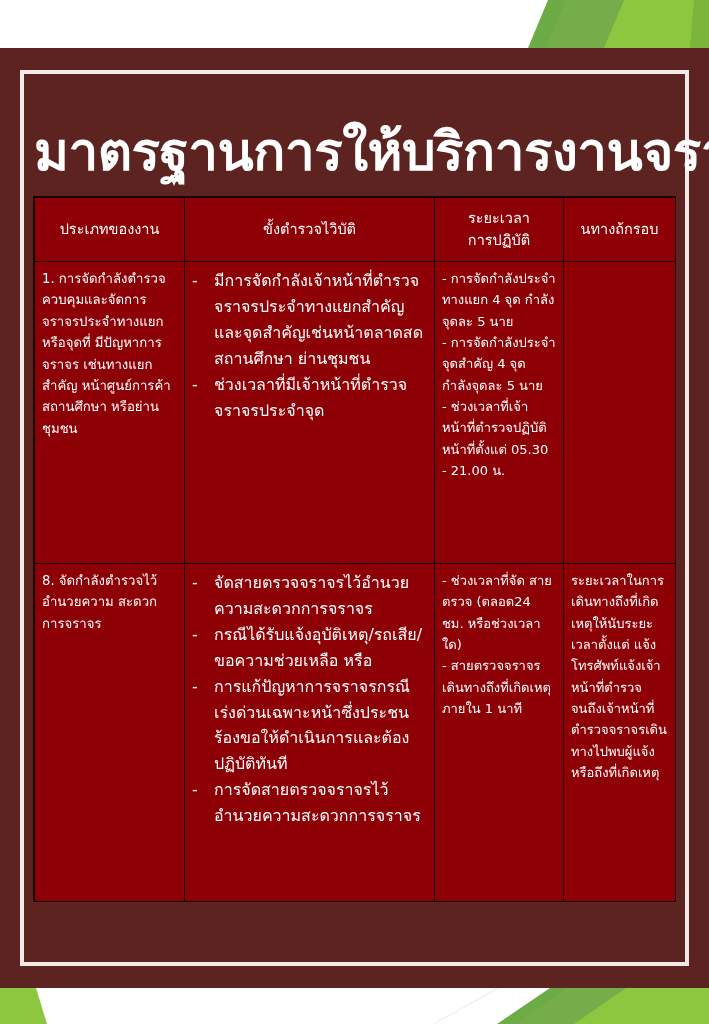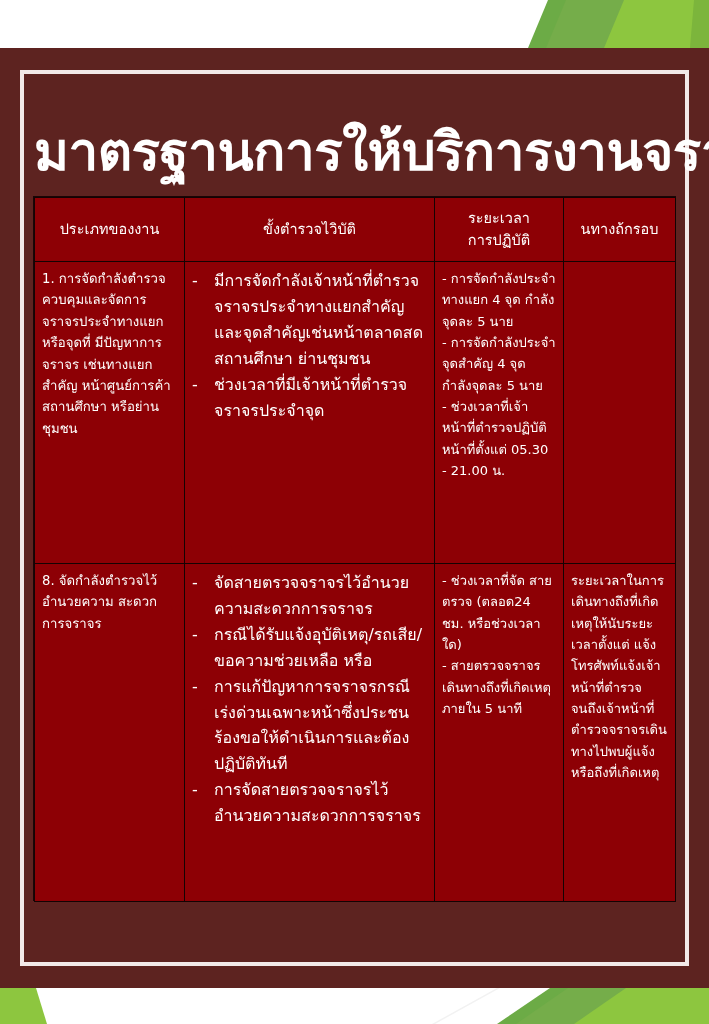--- a/index.html
+++ b/index.html
@@ -173,21 +173,21 @@
         <td class="r2">
           <ul class="bullets">
             <li><span class="dash">-</span><span>จัดสายตรวจจราจรไว้อำนวยความสะดวกการจราจร</span></li>
             <li><span class="dash">-</span><span>กรณีได้รับแจ้งอุบัติเหตุ/รถเสีย/ขอความช่วยเหลือ หรือ</span></li>
             <li><span class="dash">-</span><span>การแก้ปัญหาการจราจรกรณีเร่งด่วนเฉพาะหน้าซึ่งประชนร้องขอให้ดำเนินการและต้องปฏิบัติทันที</span></li>
             <li><span class="dash">-</span><span>การจัดสายตรวจจราจรไว้อำนวยความสะดวกการจราจร</span></li>
           </ul>
         </td>
         <td class="r2">
           <div class="cell-text narrow">- ช่วงเวลาที่จัด สายตรวจ (ตลอด24 ชม. หรือช่วงเวลาใด)
-- สายตรวจจราจรเดินทางถึงที่เกิดเหตุภายใน 5 นาที</div>
+- สายตรวจจราจรเดินทางถึงที่เกิดเหตุภายใน 1 นาที</div>
         </td>
         <td class="r2">
           <div class="cell-text narrow">ระยะเวลาในการเดินทางถึงที่เกิดเหตุให้นับระยะเวลาตั้งแต่ แจ้งโทรศัพท์แจ้งเจ้าหน้าที่ตำรวจจนถึงเจ้าหน้าที่ตำรวจจราจรเดินทางไปพบผู้แจ้ง หรือถึงที่เกิดเหตุ</div>
         </td>
       </tr>
     </tbody>
   </table>
 </div>
 
 </body></html>

